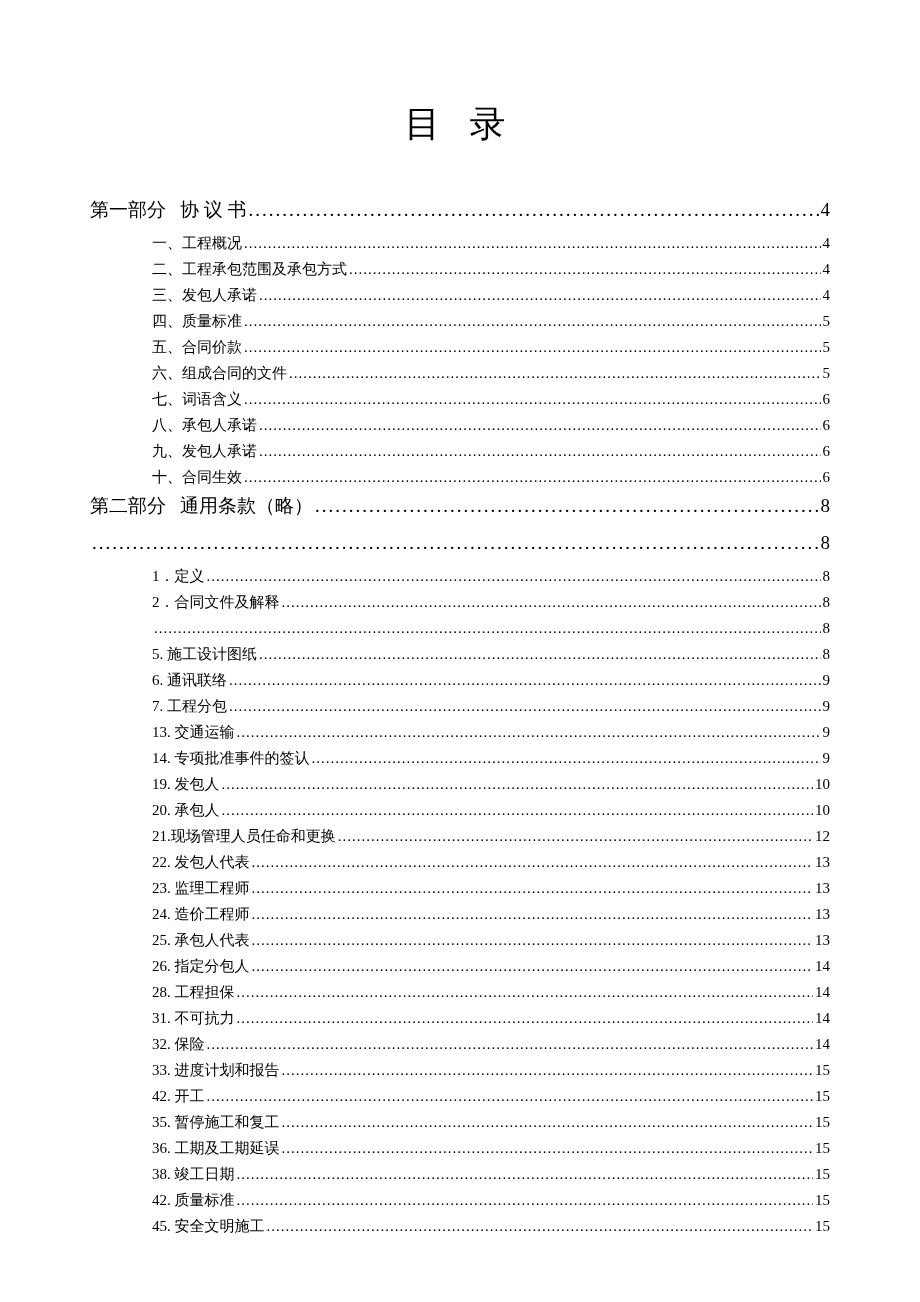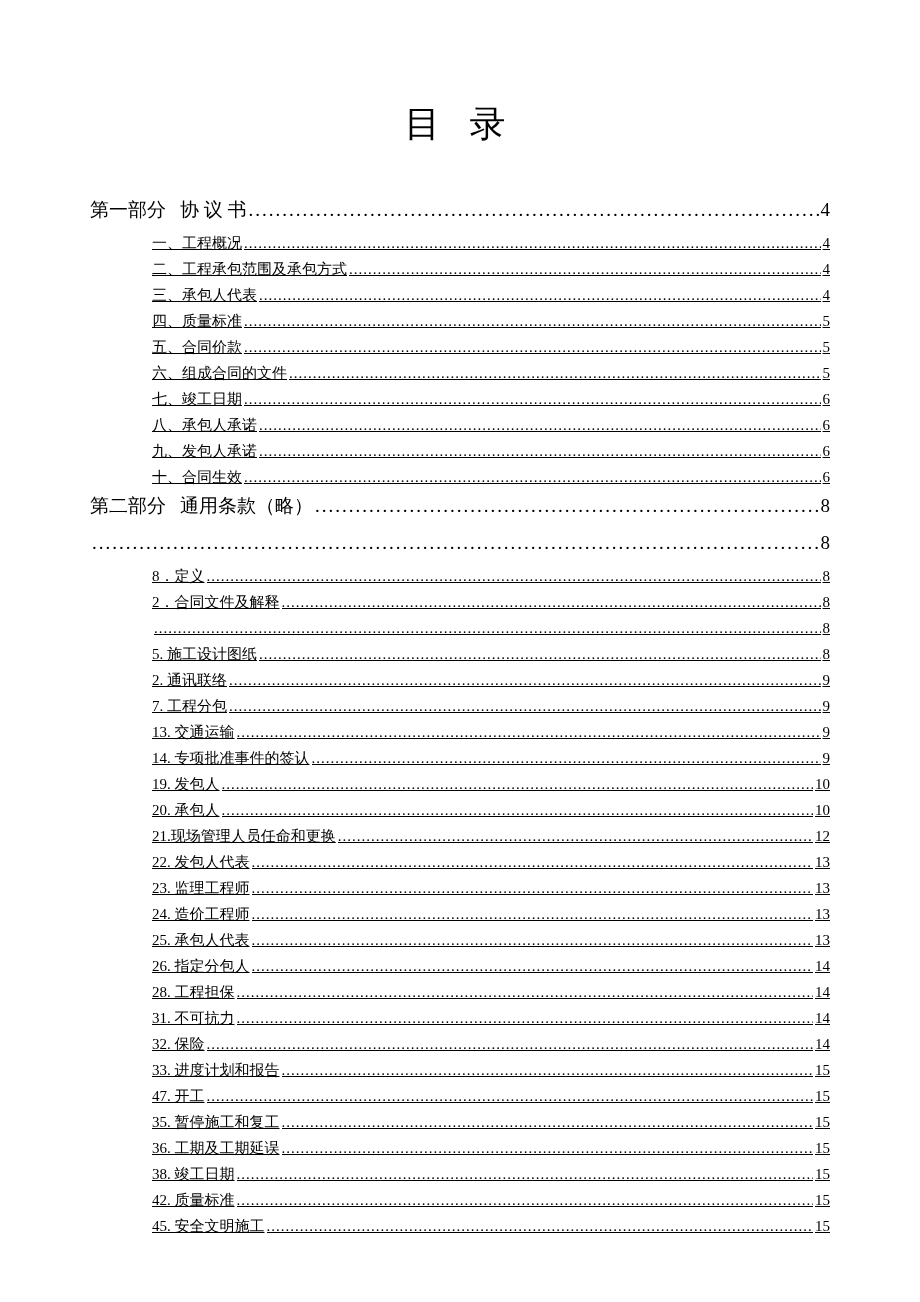--- a/index.html
+++ b/index.html
@@ -34,21 +34,20 @@
       margin-bottom: 2px;
     }
     .toc-entry.level-1 {
       font-size: 19px;
       margin-bottom: 6px;
       margin-top: 2px;
     }
     .toc-entry.level-2 {
       font-size: 15px;
       padding-left: 62px;
-      text-decoration: underline;
     }
     .toc-label {
       flex-shrink: 0;
     }
     .toc-dots {
       flex: 1;
       overflow: hidden;
       margin: 0 2px;
     }
     .toc-dots.level-1 {
@@ -81,41 +80,41 @@
       <span class="toc-label">一、工程概况</span>
       <span class="toc-dots level-2">............................................................................................................................................................................................................................................................................................................</span>
       <span class="toc-page">4</span>
     </div>
     <div class="toc-entry level-2">
       <span class="toc-label">二、工程承包范围及承包方式</span>
       <span class="toc-dots level-2">............................................................................................................................................................................................................................................................................................................</span>
       <span class="toc-page">4</span>
     </div>
     <div class="toc-entry level-2">
-      <span class="toc-label">三、承包人代表</span>
+      <span class="toc-label">三、发包人承诺</span>
       <span class="toc-dots level-2">............................................................................................................................................................................................................................................................................................................</span>
       <span class="toc-page">4</span>
     </div>
     <div class="toc-entry level-2">
       <span class="toc-label">四、质量标准</span>
       <span class="toc-dots level-2">............................................................................................................................................................................................................................................................................................................</span>
       <span class="toc-page">5</span>
     </div>
     <div class="toc-entry level-2">
       <span class="toc-label">五、合同价款</span>
       <span class="toc-dots level-2">............................................................................................................................................................................................................................................................................................................</span>
       <span class="toc-page">5</span>
     </div>
     <div class="toc-entry level-2">
       <span class="toc-label">六、组成合同的文件</span>
       <span class="toc-dots level-2">............................................................................................................................................................................................................................................................................................................</span>
       <span class="toc-page">5</span>
     </div>
     <div class="toc-entry level-2">
-      <span class="toc-label">七、竣工日期</span>
+      <span class="toc-label">七、词语含义</span>
       <span class="toc-dots level-2">............................................................................................................................................................................................................................................................................................................</span>
       <span class="toc-page">6</span>
     </div>
     <div class="toc-entry level-2">
       <span class="toc-label">八、承包人承诺</span>
       <span class="toc-dots level-2">............................................................................................................................................................................................................................................................................................................</span>
       <span class="toc-page">6</span>
     </div>
     <div class="toc-entry level-2">
       <span class="toc-label">九、发包人承诺</span>
@@ -130,40 +129,40 @@
     <div class="toc-entry level-1">
       <span class="toc-label"><span class="part-label">第二部分</span><span>通用条款（略）</span></span>
       <span class="toc-dots level-1">............................................................................................................................................................................................................................................................................................................</span>
       <span class="toc-page">8</span>
     </div>
     <div class="toc-entry level-1">
       <span class="toc-dots level-1">............................................................................................................................................................................................................................................................................................................</span>
       <span class="toc-page">8</span>
     </div>
     <div class="toc-entry level-2">
-      <span class="toc-label">8．定义</span>
+      <span class="toc-label">1．定义</span>
       <span class="toc-dots level-2">............................................................................................................................................................................................................................................................................................................</span>
       <span class="toc-page">8</span>
     </div>
     <div class="toc-entry level-2">
       <span class="toc-label">2．合同文件及解释</span>
       <span class="toc-dots level-2">............................................................................................................................................................................................................................................................................................................</span>
       <span class="toc-page">8</span>
     </div>
     <div class="toc-entry level-2">
       <span class="toc-dots level-2">............................................................................................................................................................................................................................................................................................................</span>
       <span class="toc-page">8</span>
     </div>
     <div class="toc-entry level-2">
       <span class="toc-label">5.  施工设计图纸</span>
       <span class="toc-dots level-2">............................................................................................................................................................................................................................................................................................................</span>
       <span class="toc-page">8</span>
     </div>
     <div class="toc-entry level-2">
-      <span class="toc-label">2.  通讯联络</span>
+      <span class="toc-label">6.  通讯联络</span>
       <span class="toc-dots level-2">............................................................................................................................................................................................................................................................................................................</span>
       <span class="toc-page">9</span>
     </div>
     <div class="toc-entry level-2">
       <span class="toc-label">7. 工程分包</span>
       <span class="toc-dots level-2">............................................................................................................................................................................................................................................................................................................</span>
       <span class="toc-page">9</span>
     </div>
     <div class="toc-entry level-2">
       <span class="toc-label">13. 交通运输</span>
@@ -229,21 +228,21 @@
       <span class="toc-label">32. 保险</span>
       <span class="toc-dots level-2">............................................................................................................................................................................................................................................................................................................</span>
       <span class="toc-page">14</span>
     </div>
     <div class="toc-entry level-2">
       <span class="toc-label">33. 进度计划和报告</span>
       <span class="toc-dots level-2">............................................................................................................................................................................................................................................................................................................</span>
       <span class="toc-page">15</span>
     </div>
     <div class="toc-entry level-2">
-      <span class="toc-label">47. 开工</span>
+      <span class="toc-label">42. 开工</span>
       <span class="toc-dots level-2">............................................................................................................................................................................................................................................................................................................</span>
       <span class="toc-page">15</span>
     </div>
     <div class="toc-entry level-2">
       <span class="toc-label">35. 暂停施工和复工</span>
       <span class="toc-dots level-2">............................................................................................................................................................................................................................................................................................................</span>
       <span class="toc-page">15</span>
     </div>
     <div class="toc-entry level-2">
       <span class="toc-label">36. 工期及工期延误</span>

